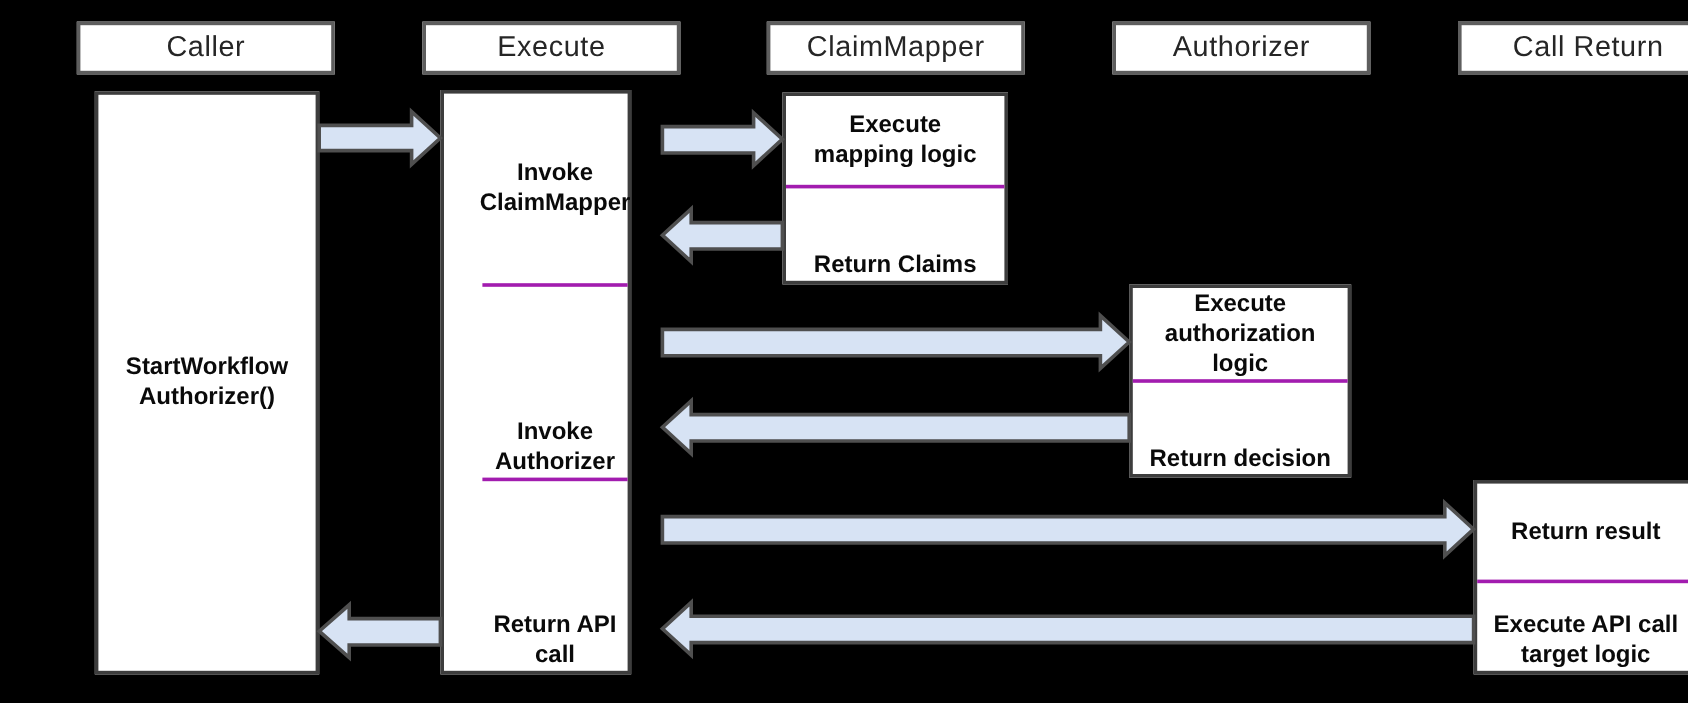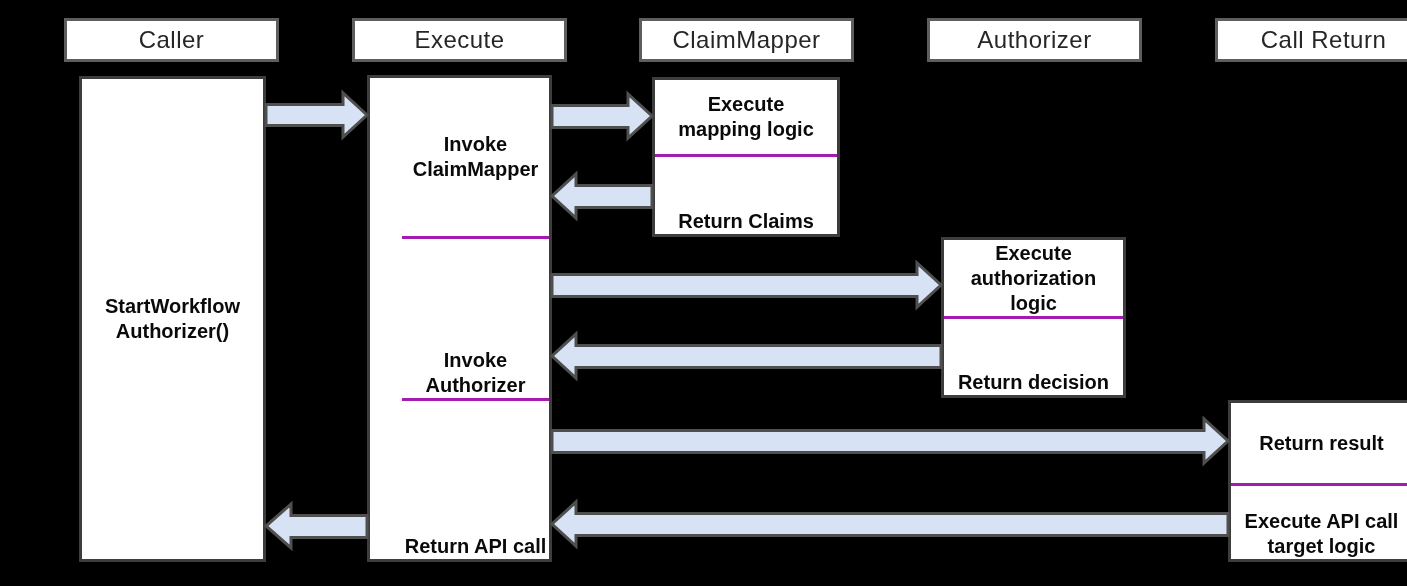--- a/index.html
+++ b/index.html
@@ -47,21 +47,21 @@
     <span>Call Return</span>
   </div>
 
   <div class="box" style="left:37px;top:76px;width:187px;height:486px;">
     <div class="sec" style="flex:1;">
       <span>StartWorkflow
 Authorizer()</span>
     </div>
   </div>
 
-  <div class="box" style="left:325px;top:75px;width:185px;height:487px;padding-left:32px;">
+  <div class="box" style="left:325px;top:75px;width:159px;height:487px;padding-left:32px;">
     <div class="sec" style="height:158px;">
       <span>Invoke
 ClaimMapper</span>
     </div>
     <div class="sec" style="height:162px;">
       <span>Invoke
 Authorizer</span>
     </div>
     <div class="sec" style="flex:1;">
       <span>Return API call</span>

